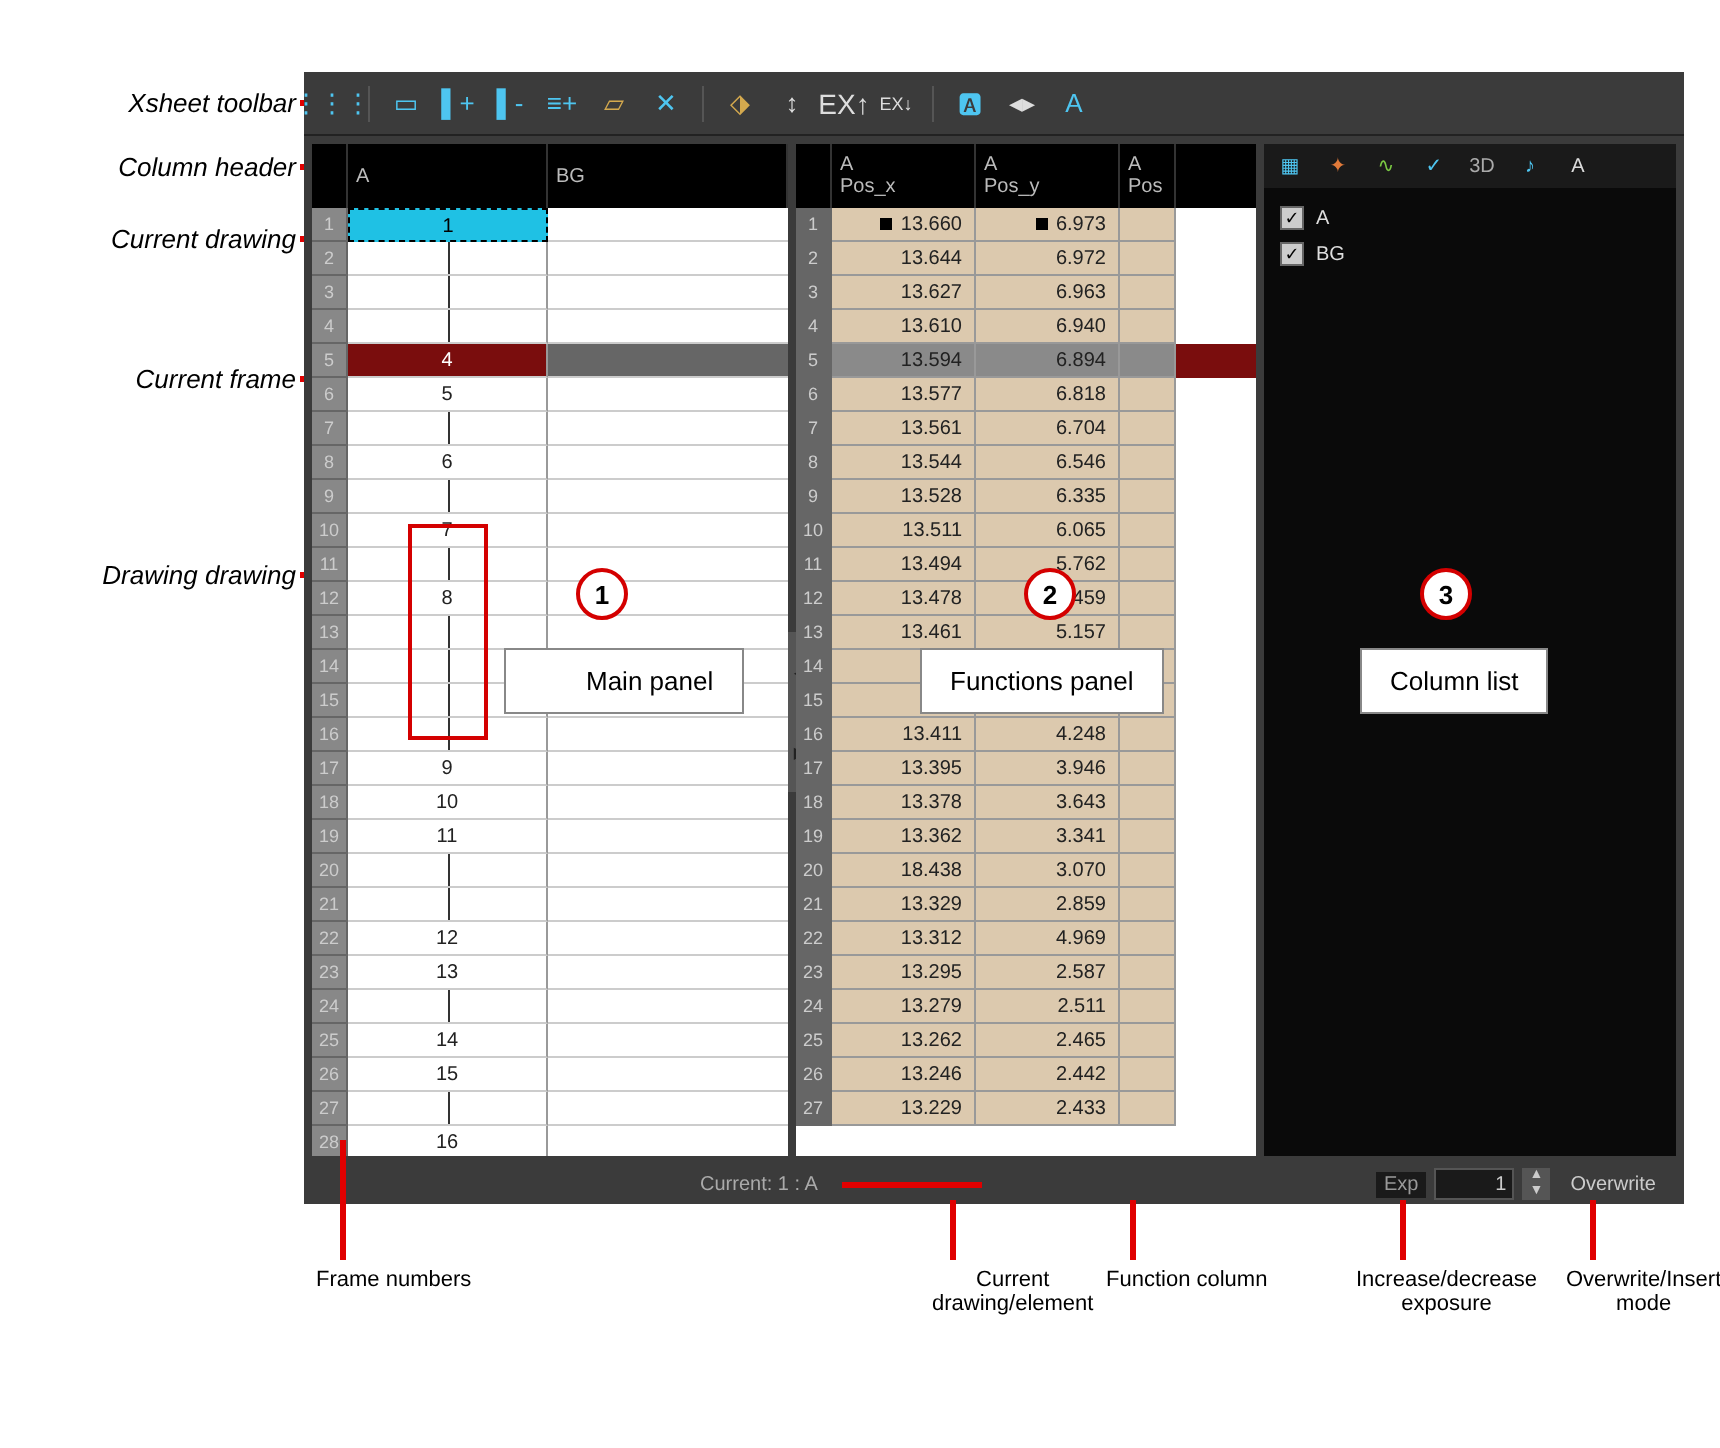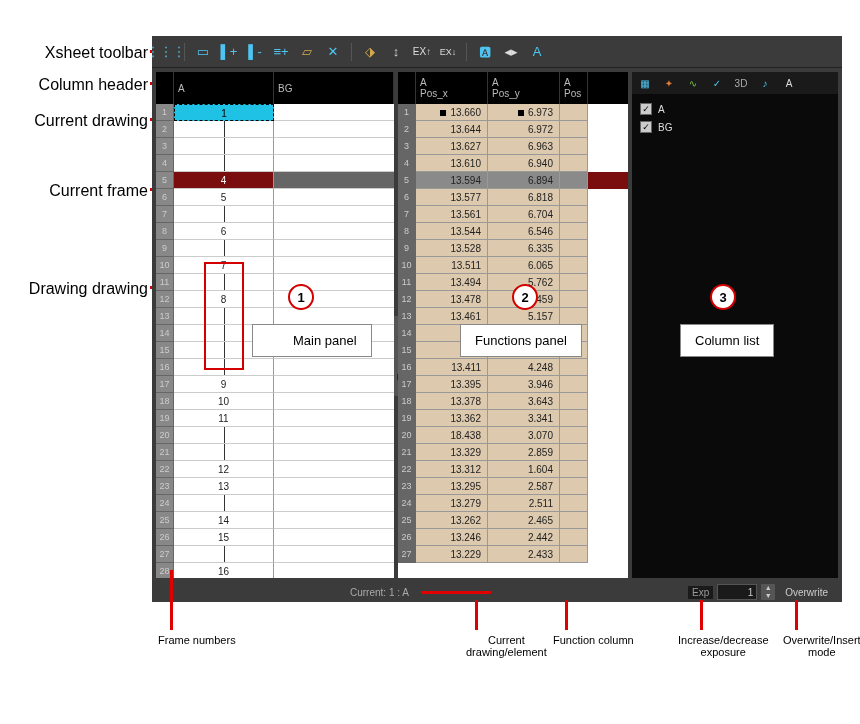--- a/index.html
+++ b/index.html
@@ -63,21 +63,21 @@
   .status-bar { height: 20px; background: #3b3b3b; display: flex; align-items: center; padding: 0 8px; gap: 12px; color: #aaa; font-size: 10px; }
   .status-current { margin-left: 190px; }
   .red-bar { width: 70px; height: 3px; background: #e00000; }
   .status-exp { margin-left: auto; display: flex; align-items: center; gap: 4px; }
   .exp-label { background: #1a1a1a; padding: 1px 4px; color: #999; }
   .exp-input { width: 40px; height: 16px; background: #1a1a1a; color: #ccc; border: 1px solid #555; text-align: right; padding-right: 3px; font-size: 10px; }
   .exp-spin { width: 14px; height: 16px; background: #555; color: #ccc; text-align: center; font-size: 7px; line-height: 8px; }
   .mode-label { padding: 0 6px; color: #ccc; }
   
   
-  .annot { position: absolute; font-size: 16px; color: #000; white-space: nowrap; text-align: center; }
+  .annot { position: absolute; font-size: 13px; color: #000; white-space: nowrap; text-align: center; font-style: italic; }
   .annot-line { position: absolute; background: #e00000; }
   .annot-label-bottom { position: absolute; font-size: 11px; color: #000; text-align: center; margin-left: 28px; }
   
   
   .circled { position: absolute; width: 26px; height: 26px; border: 2px solid #d40000; border-radius: 50%; background: #fff; display: flex; align-items: center; justify-content: center; font-weight: bold; font-size: 13px; color: #000; z-index: 20; }
   .panel-label { position: absolute; background: #fff; border: 1px solid #888; padding: 8px 14px; font-size: 13px; color: #000; z-index: 19; }
   
   
   .red-box { position: absolute; border: 2px solid #d40000; pointer-events: none; z-index: 15; }
   
@@ -120,21 +120,21 @@
     <div class="tool-sep"></div>
     <div class="tool-icon">▭</div>
     <div class="tool-icon">▌+</div>
     <div class="tool-icon">▌-</div>
     <div class="tool-icon">≡+</div>
     <div class="tool-icon yellow">▱</div>
     <div class="tool-icon">✕</div>
     <div class="tool-sep"></div>
     <div class="tool-icon yellow">⬗</div>
     <div class="tool-icon white">↕</div>
-    <div class="tool-icon white" style="font-size:10px;">EX↑</div>
+    <div class="tool-icon white" style="font-size:14px;">EX↑</div>
     <div class="tool-icon white" style="font-size:9px;">EX↓</div>
     <div class="tool-sep"></div>
     <div class="tool-icon">🅰</div>
     <div class="tool-icon white">◂▸</div>
     <div class="tool-icon">A</div>
   </div>
 
   <div class="panels">
 
     <div class="panel panel1">
@@ -457,21 +457,21 @@
           </div>
           <div class="grid-row fn-row">
             <div class="cell-num">21</div>
             <div class="cell-val">13.329</div>
             <div class="cell-val">2.859</div>
             <div class="cell-val cell-val3"></div>
           </div>
           <div class="grid-row fn-row">
             <div class="cell-num">22</div>
             <div class="cell-val">13.312</div>
-            <div class="cell-val">1.604</div>
+            <div class="cell-val">4.969</div>
             <div class="cell-val cell-val3"></div>
           </div>
           <div class="grid-row fn-row">
             <div class="cell-num">23</div>
             <div class="cell-val">13.295</div>
             <div class="cell-val">2.587</div>
             <div class="cell-val cell-val3"></div>
           </div>
           <div class="grid-row fn-row">
             <div class="cell-num">24</div>

